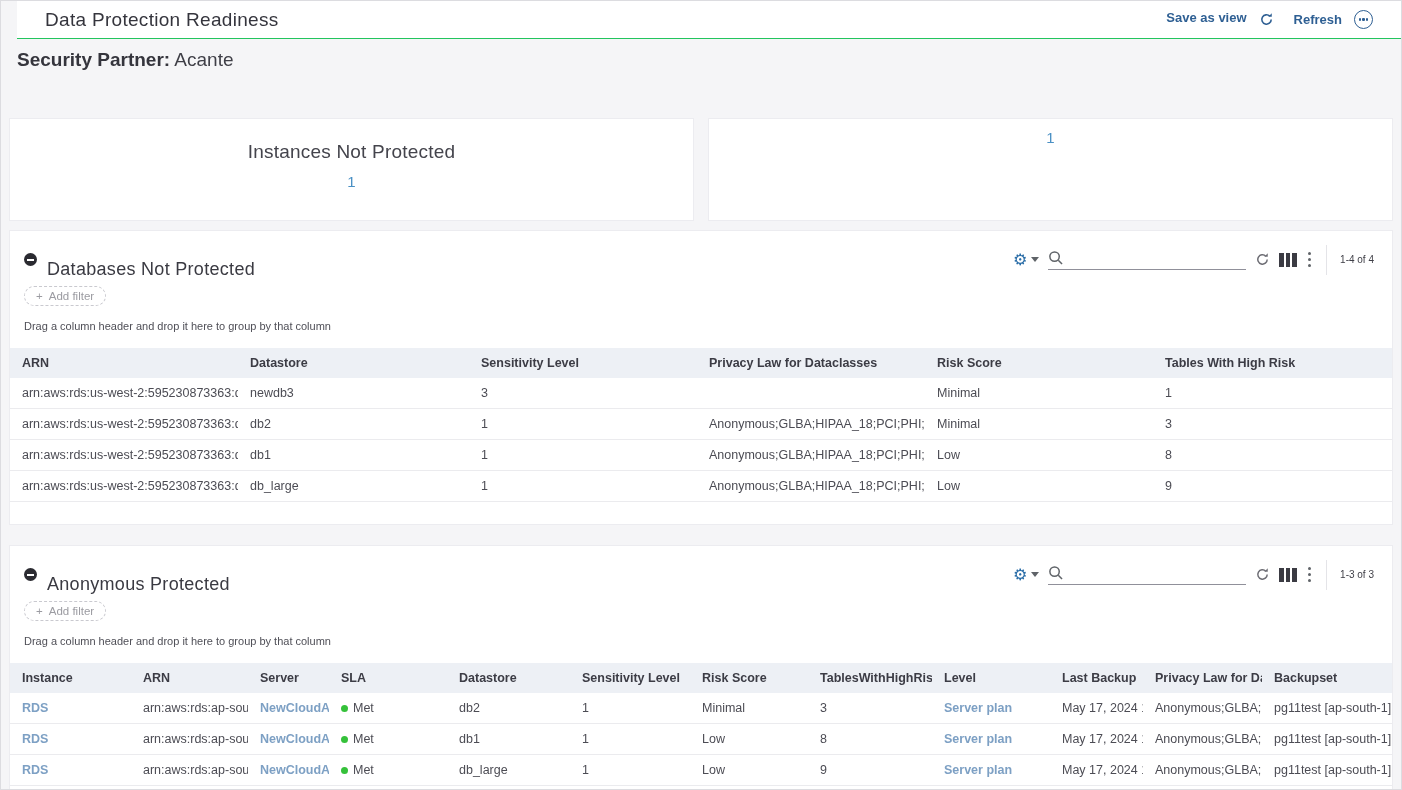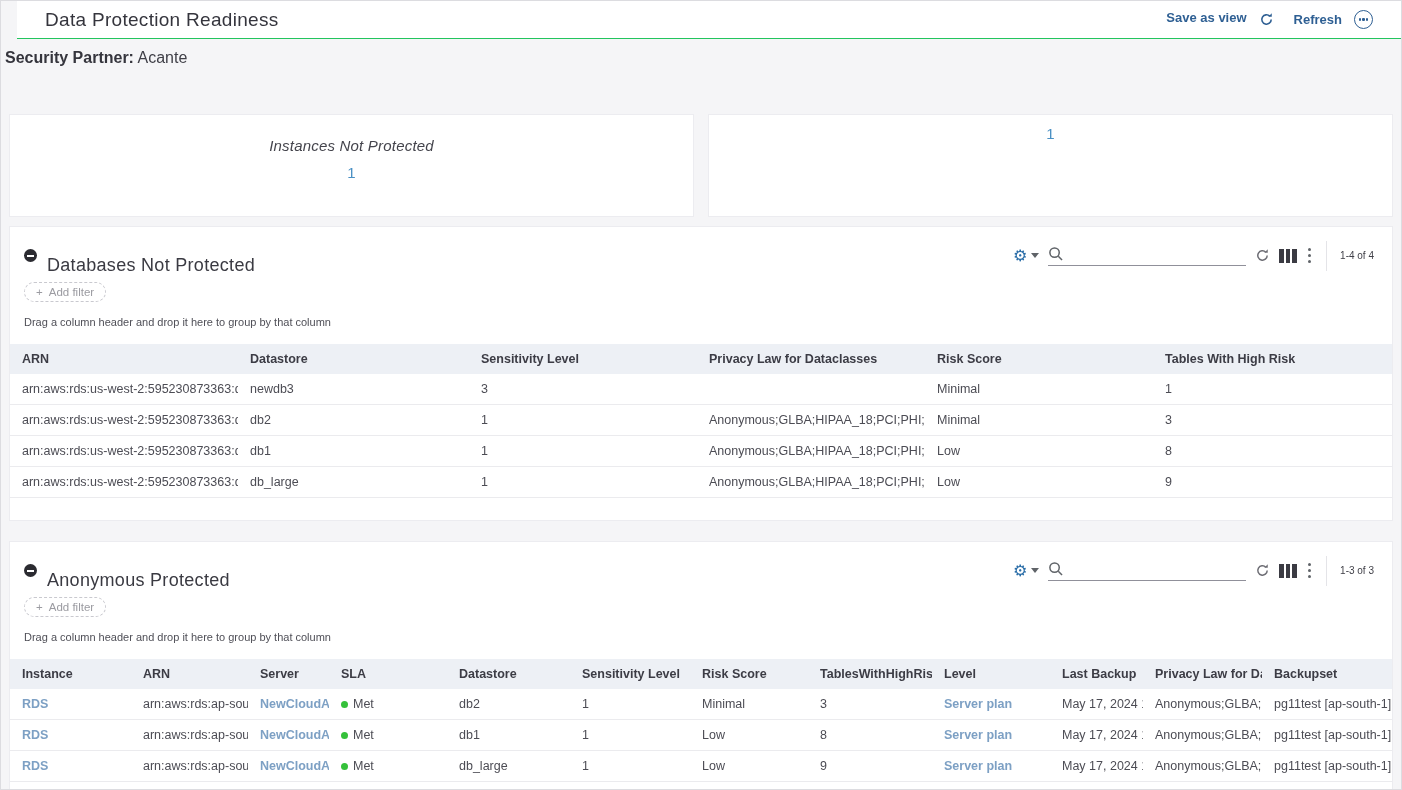--- a/index.html
+++ b/index.html
@@ -21,26 +21,26 @@
   .page-title { font-size:19px; font-weight:500; color:#35353d; letter-spacing:.3px; }
   .header-actions { display:flex; gap:12px; }
   .link-navy { color:#2e5f93; font-size:13px; font-weight:bold; cursor:pointer; }
   .refresh-btn { display:flex; align-items:center; gap:20px; cursor:pointer; }
   .more-circle {
     width:19px; height:19px; border:1.5px solid #2e5f93; border-radius:50%;
     display:flex; align-items:center; justify-content:center; gap:1.5px; cursor:pointer;
   }
   .more-circle i { width:2.2px; height:2.2px; border-radius:50%; background:#2e5f93; }
   
-  .subheader { padding:10px 4px 0; font-size:16px; color:#3f3f47; }
+  .subheader { padding:10px 16px 0; font-size:19px; color:#3f3f47; }
   .subheader b { color:#35353d; }
   
   .cards { display:flex; gap:14px; margin:47px 8px 0; }
   .card { flex:1; height:103px; background:#fff; border:1px solid #ececf0; text-align:center; }
-  .card-label { margin-top:22px; font-size:15px; color:#44444c; letter-spacing:.2px;font-style:italic; }
+  .card-label { margin-top:22px; font-size:19px; color:#44444c; letter-spacing:.2px; }
   .card-value { margin-top:10px; font-size:15px; color:#4a90c4; cursor:pointer; display:inline-block; }
   .card-value-wrap { margin-top:10px; }
   .card-value-wrap .card-value { margin-top:0; }
   
   .panel { background:#fff; border:1px solid #ececf0; margin:9px 8px 0; padding-bottom:22px; }
   .panel.second { margin-top:20px; padding-bottom:34px; }
   .panel-header { display:flex; align-items:center; padding:8px 12px 2px 14px; }
   .collapse-icon { width:13px; height:13px; border-radius:50%; background:#2b2b31; position:relative; cursor:pointer; flex:none; }
   .collapse-icon::after { content:""; position:absolute; left:3px; right:3px; top:5.5px; height:2px; background:#fff; }
   .section-title { font-size:18px; color:#3a3a42; margin-left:10px; letter-spacing:.3px;margin-top:20px; }

